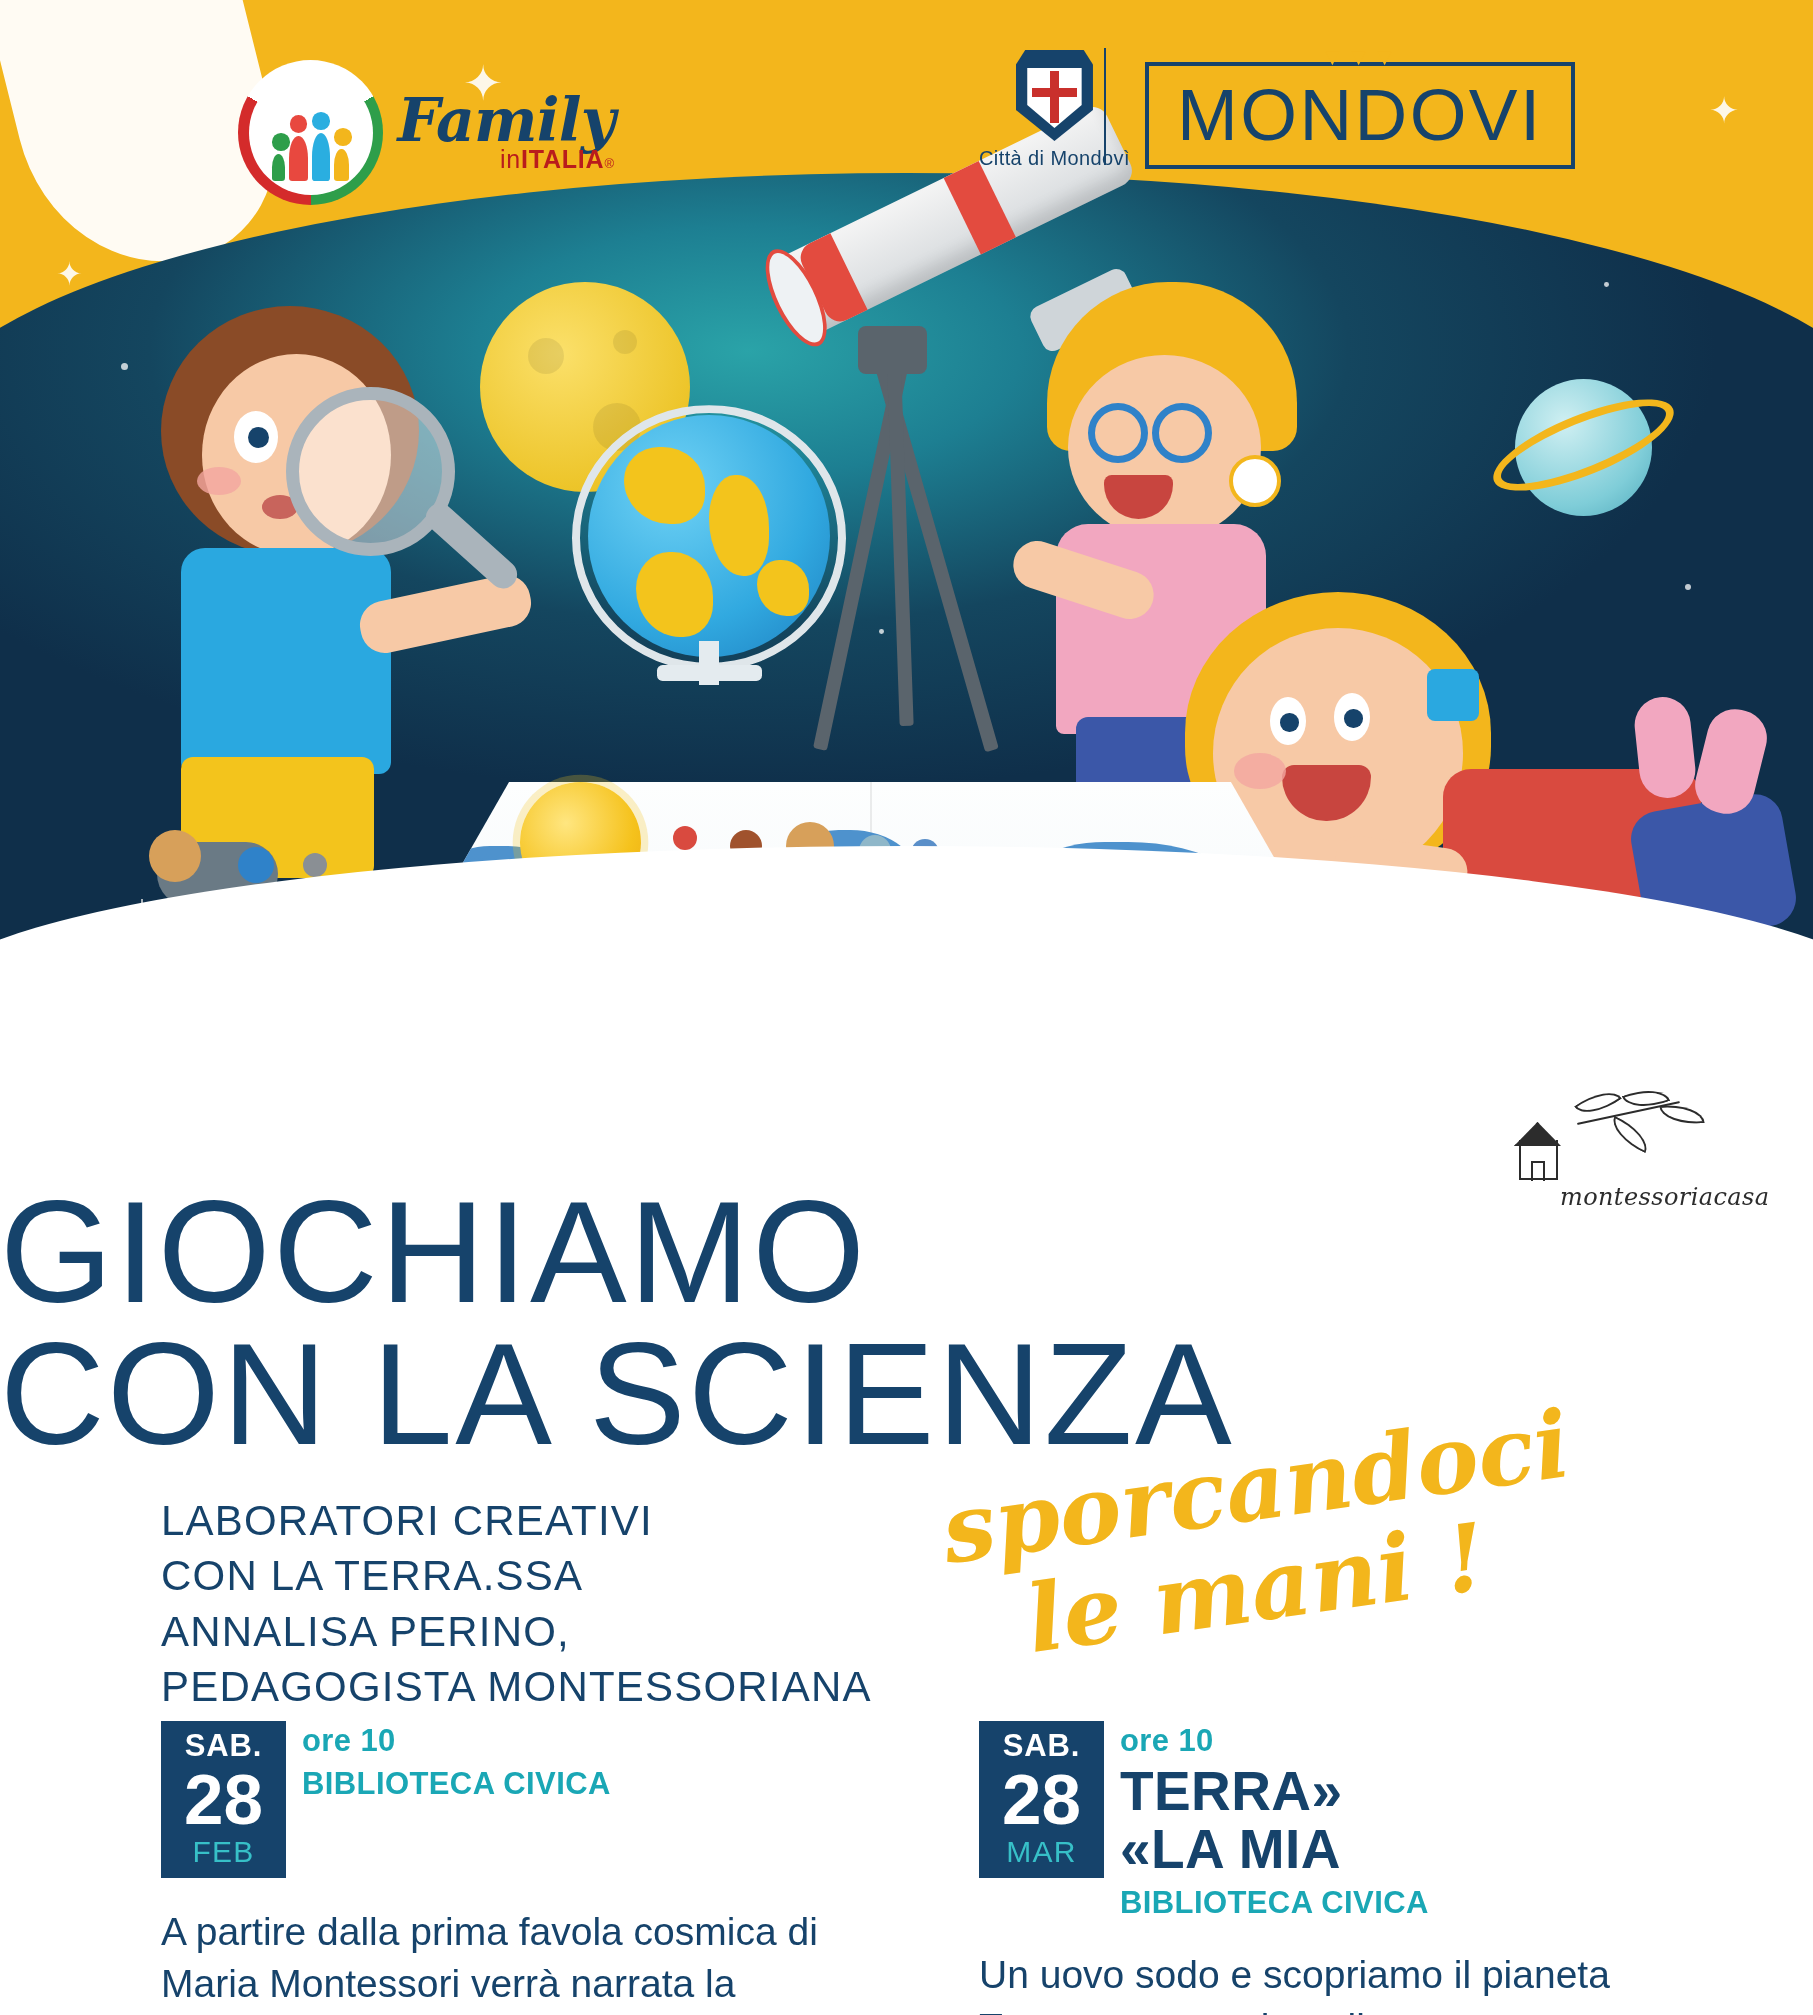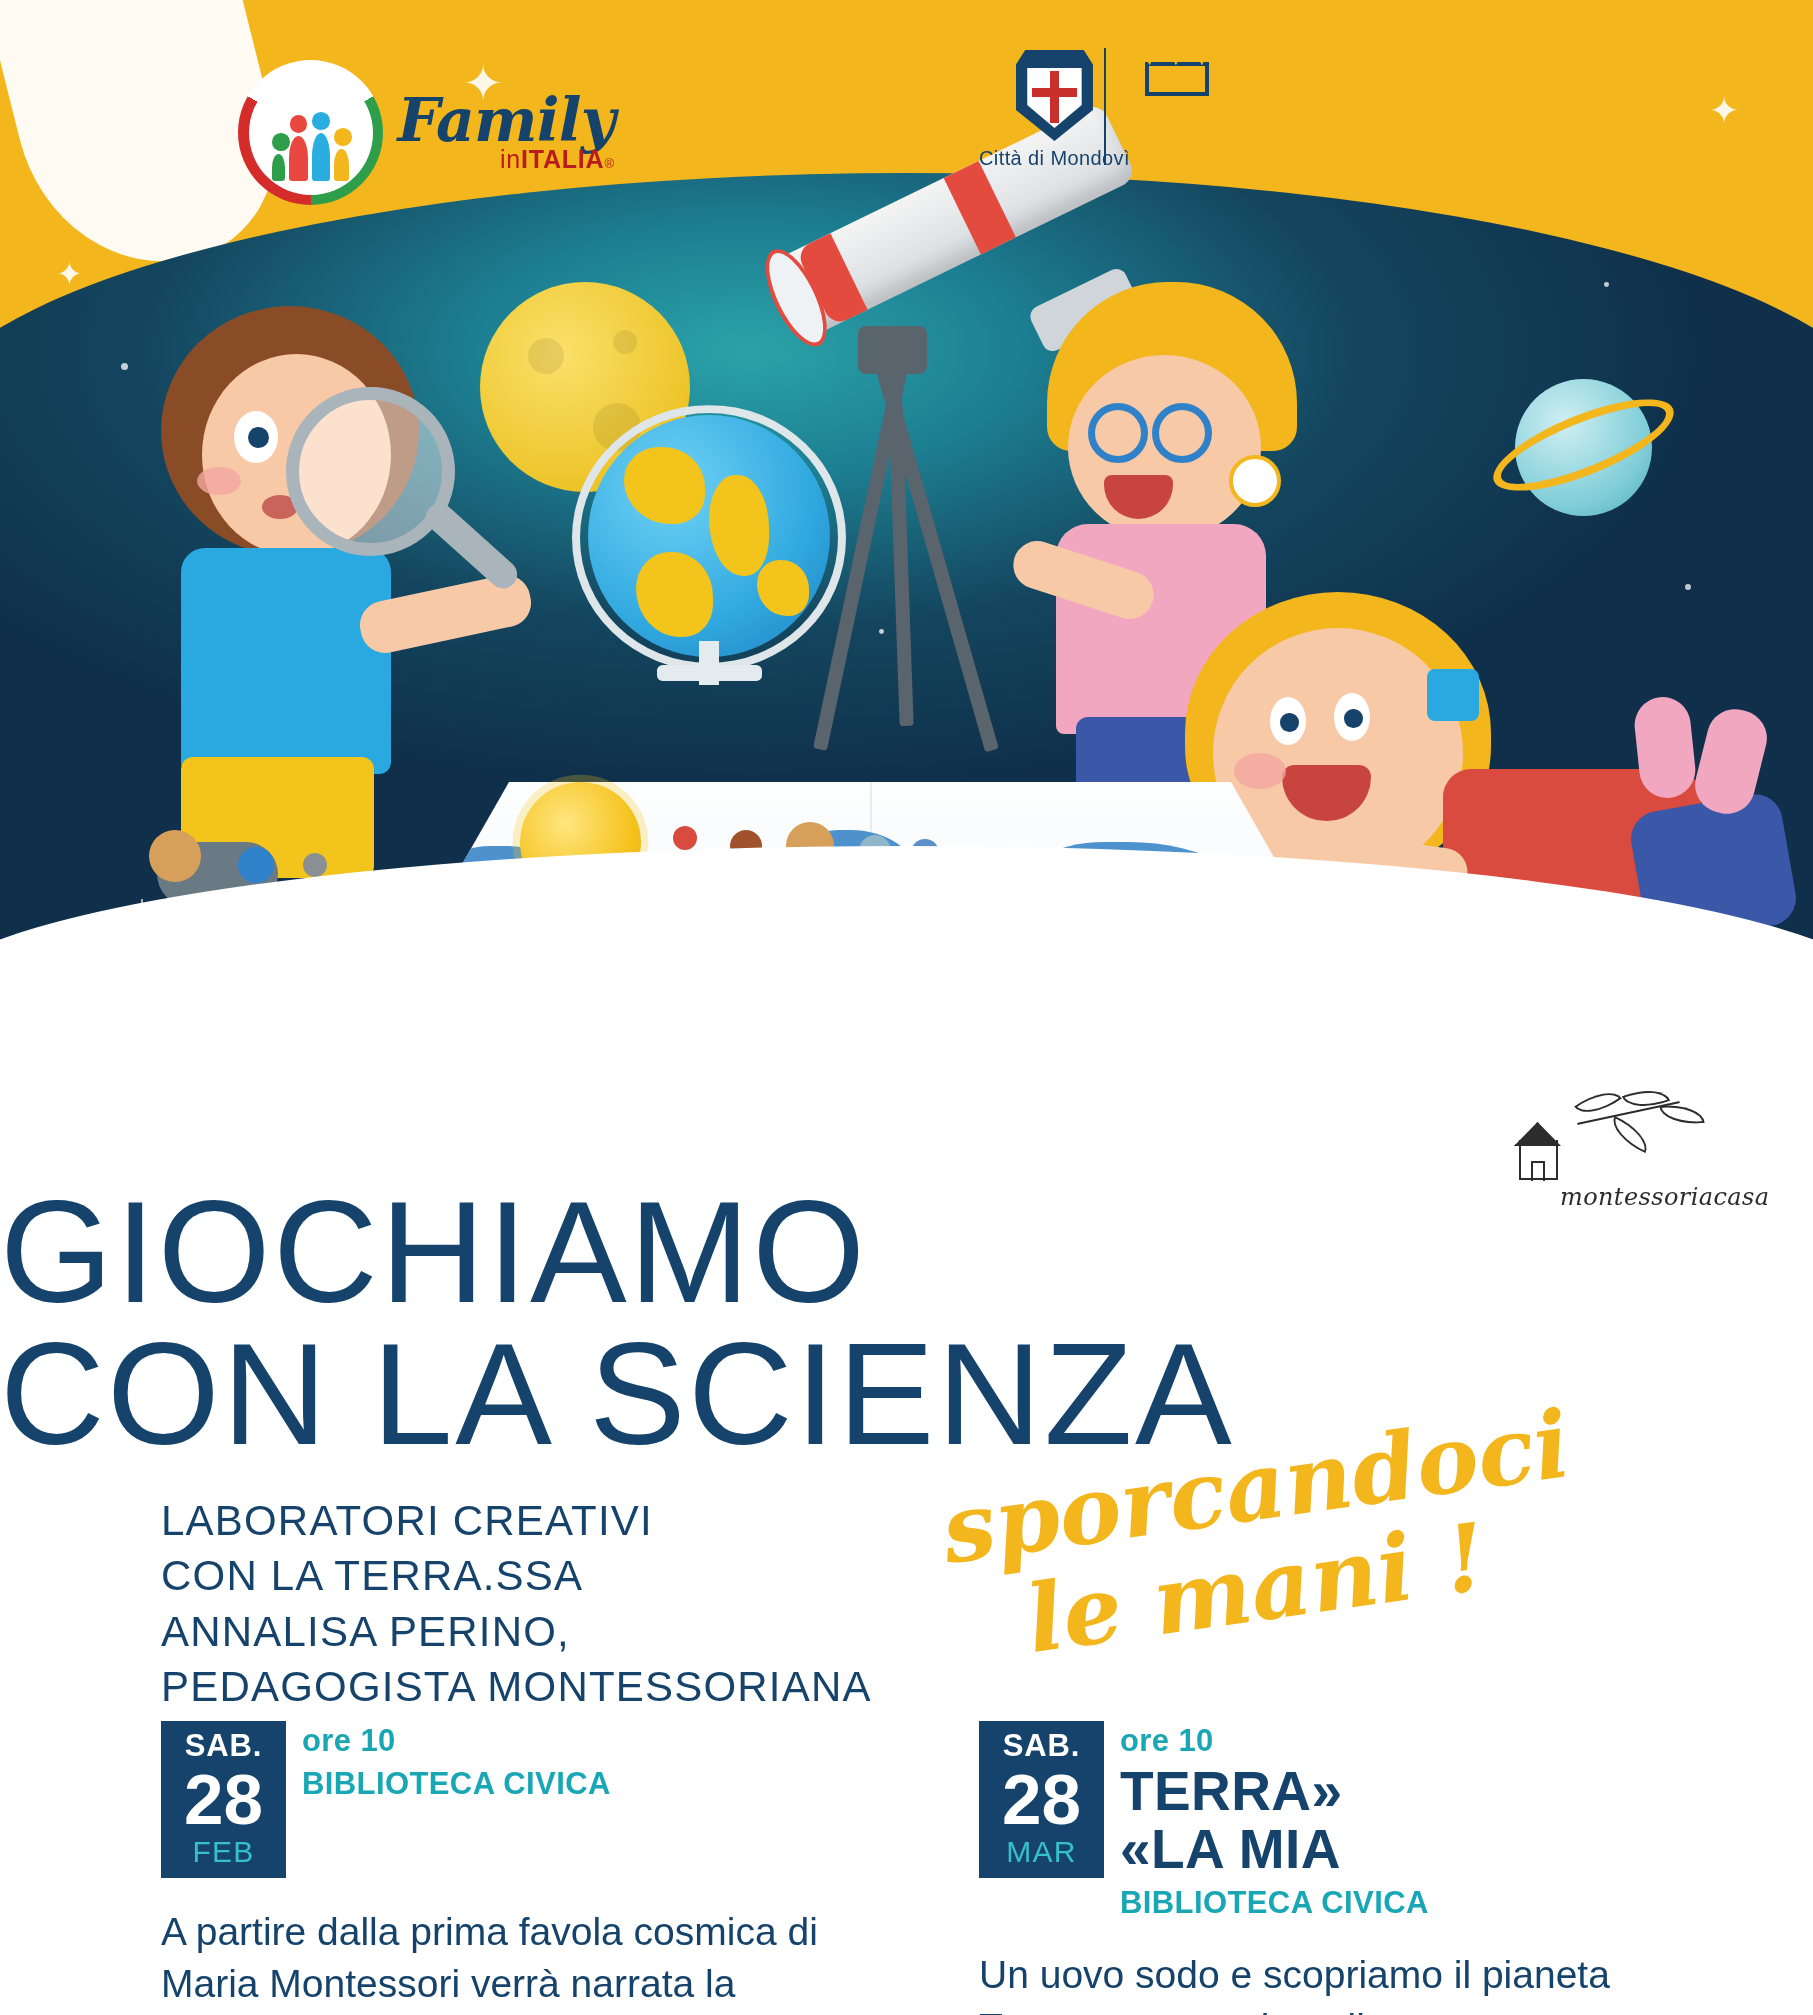--- a/index.html
+++ b/index.html
@@ -538,20 +538,21 @@
 
     <div class="logo-city">
       <div class="crest">
           <div class="shield"></div>
         </div>
       <div class="city-caption">Città di Mondovì</div>
     </div>
     <div class="divider-v"></div>
     <div class="mondovi-box">
       <span class="chev">▼▼▼</span>
+      <span>MONDOVI</span>
     </div>
   </div>
 
   <div class="montessori">
     <div class="branch" style="left:101px; top:24px; width:105px; transform:rotate(-12deg);"></div>
     <div class="leaf" style="left:101px; top:4px; transform:rotate(-35deg);"></div>
     <div class="leaf" style="left:149px; top:0px; transform:rotate(-20deg);"></div>
     <div class="leaf" style="left:185px; top:16px; transform:rotate(-5deg);"></div>
     <div class="leaf" style="left:133px; top:36px; transform:rotate(25deg);"></div>
     <div class="mont-roof"></div>

